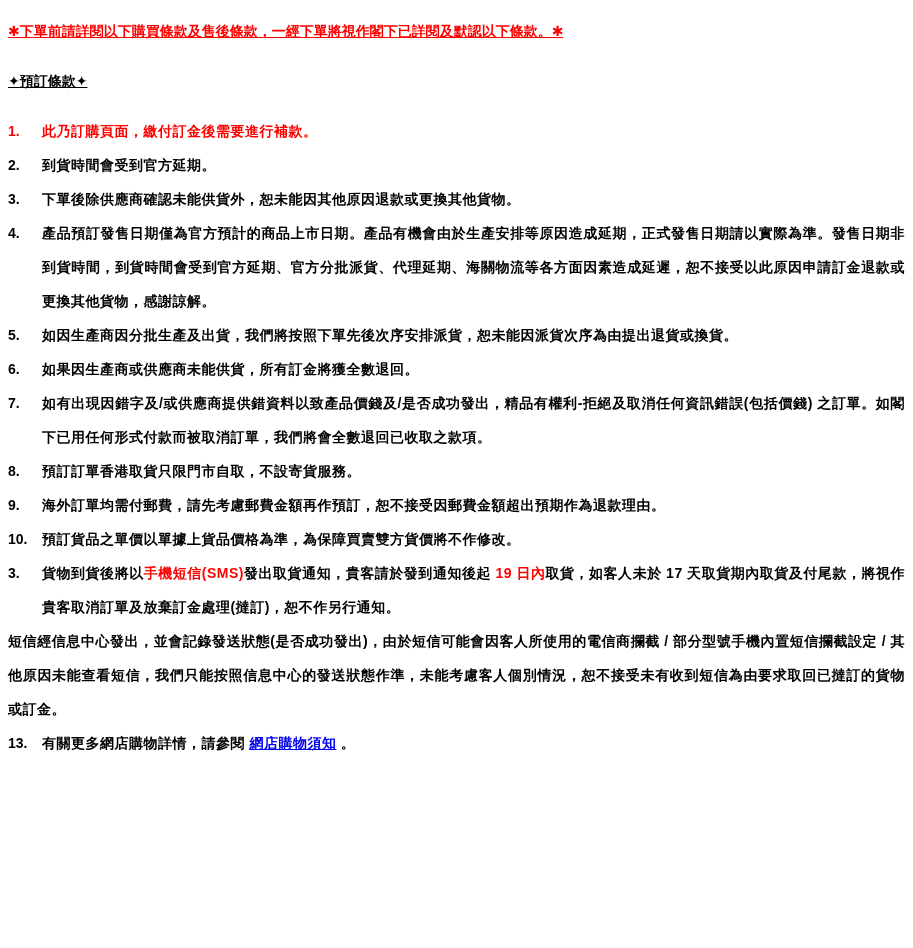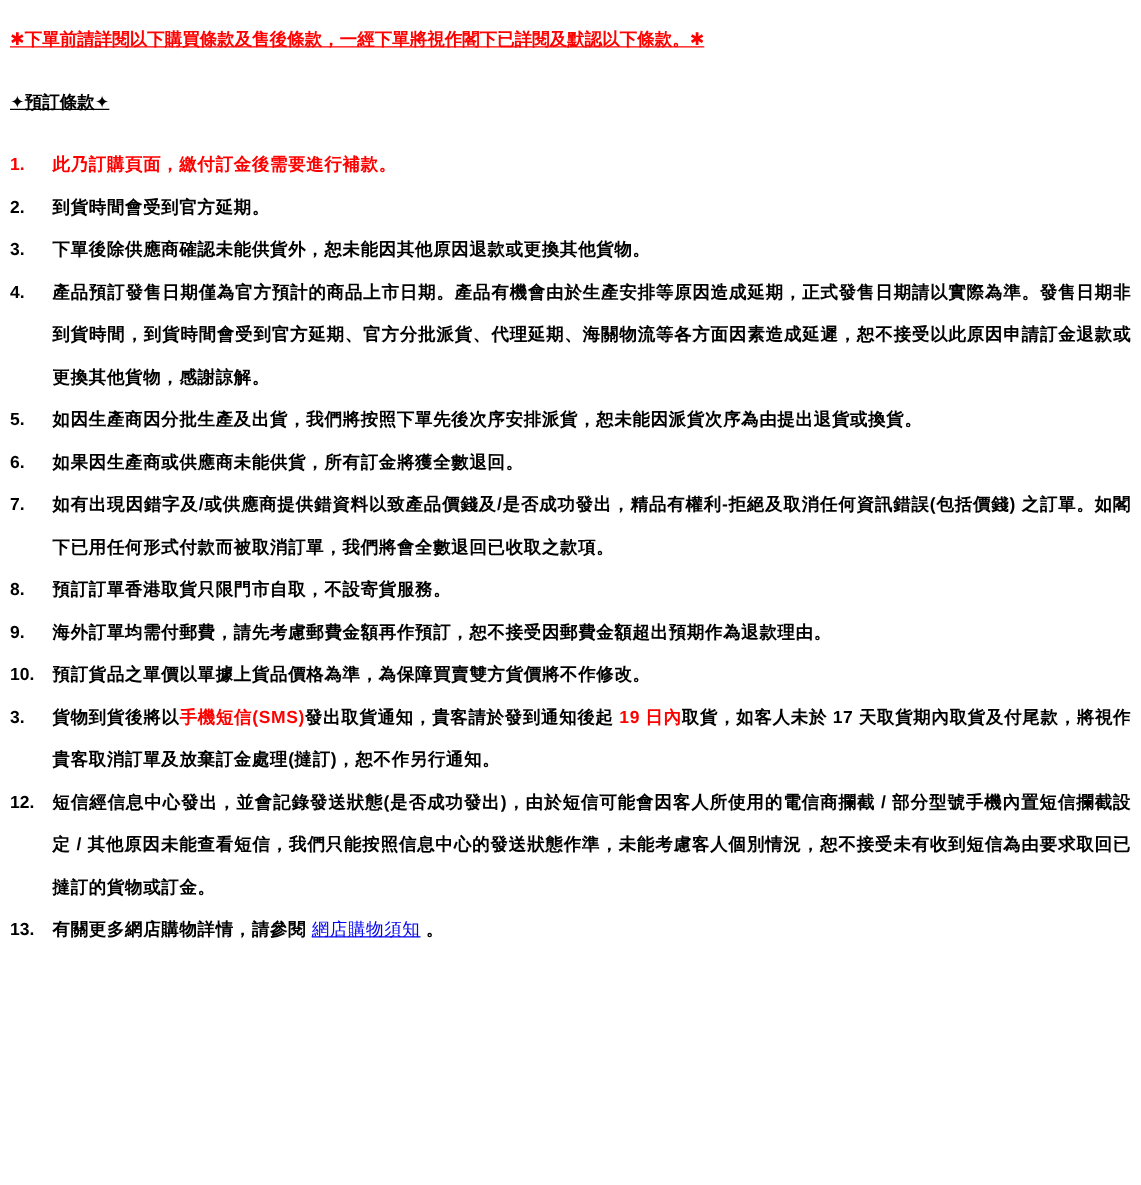--- a/index.html
+++ b/index.html
@@ -42,21 +42,21 @@
     letter-spacing: 0.5px;
   }
   .term-row.red .term-num,
   .term-row.red .term-text { color: var(--red, #ff0000); }
   .seg-red-underline {
     color: var(--red, #ff0000);
   }
   a.seg-link {
     color: var(--link, #0000ee);
     text-decoration: underline;
-    font-weight: 400;
+    font-weight: 700;
     cursor: pointer;
   }
 </style>
 </head>
 <body>
 
 <div class="page">
   <div class="warning">✱下單前請詳閱以下購買條款及售後條款，一經下單將視作閣下已詳閱及默認以下條款。✱</div>
   <div class="section-title">✦預訂條款✦</div>
   <div class="terms" id="terms-list">
@@ -98,21 +98,20 @@
       </div>
       <div class="term-row">
         <div class="term-num">10.</div>
         <div class="term-text"><span>預訂貨品之單價以單據上貨品價格為準，為保障買賣雙方貨價將不作修改。</span></div>
       </div>
       <div class="term-row">
         <div class="term-num">3.</div>
         <div class="term-text"><span>貨物到貨後將以</span><span class="seg-red-underline">手機短信(SMS)</span><span>發出取貨通知，貴客請於發到通知後起 </span><span class="seg-red-underline">19 日內</span><span>取貨，如客人未於 17 天取貨期內取貨及付尾款，將視作貴客取消訂單及放棄訂金處理(撻訂)，恕不作另行通知。</span></div>
       </div>
       <div class="term-row">
-        <div class="term-num">12.</div>
         <div class="term-text"><span>短信經信息中心發出，並會記錄發送狀態(是否成功發出)，由於短信可能會因客人所使用的電信商攔截 / 部分型號手機內置短信攔截設定 / 其他原因未能查看短信，我們只能按照信息中心的發送狀態作準，未能考慮客人個別情況，恕不接受未有收到短信為由要求取回已撻訂的貨物或訂金。</span></div>
       </div>
       <div class="term-row">
         <div class="term-num">13.</div>
         <div class="term-text"><span>有關更多網店購物詳情，請參閱 </span><a class="seg-link" href="#">網店購物須知</a><span> 。</span></div>
       </div>
     </div>
 </div>
 
 </body></html>

